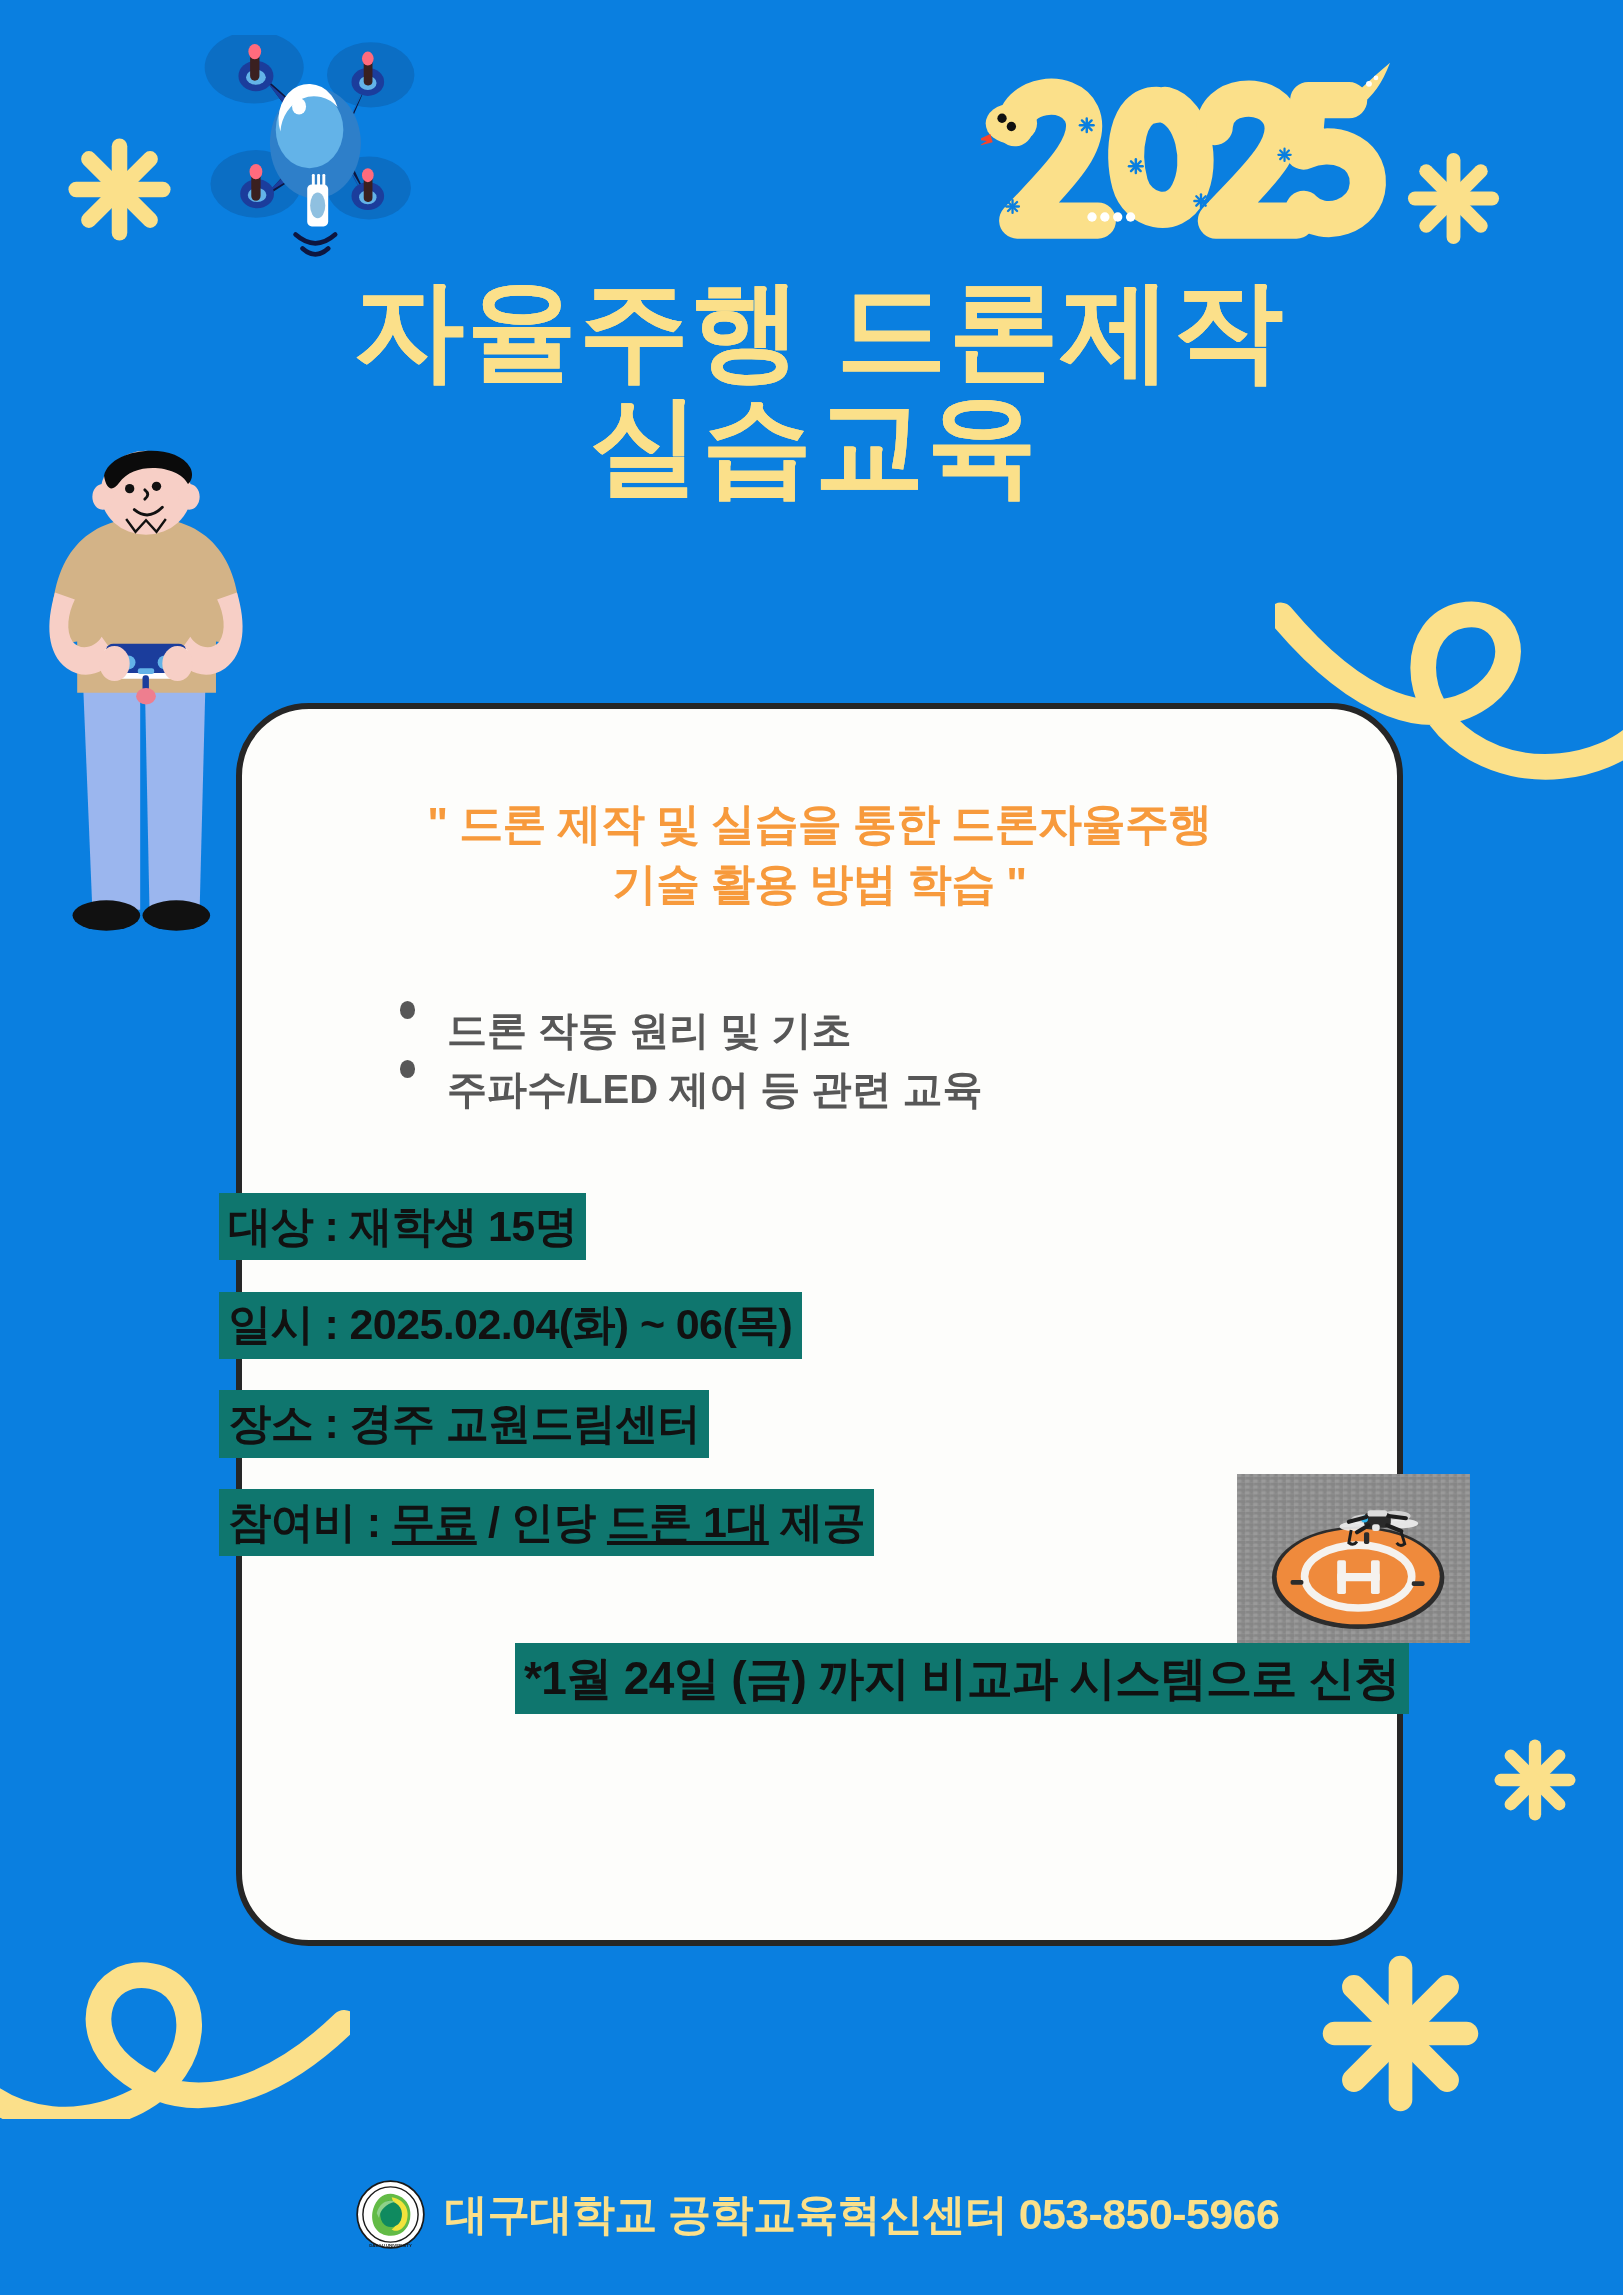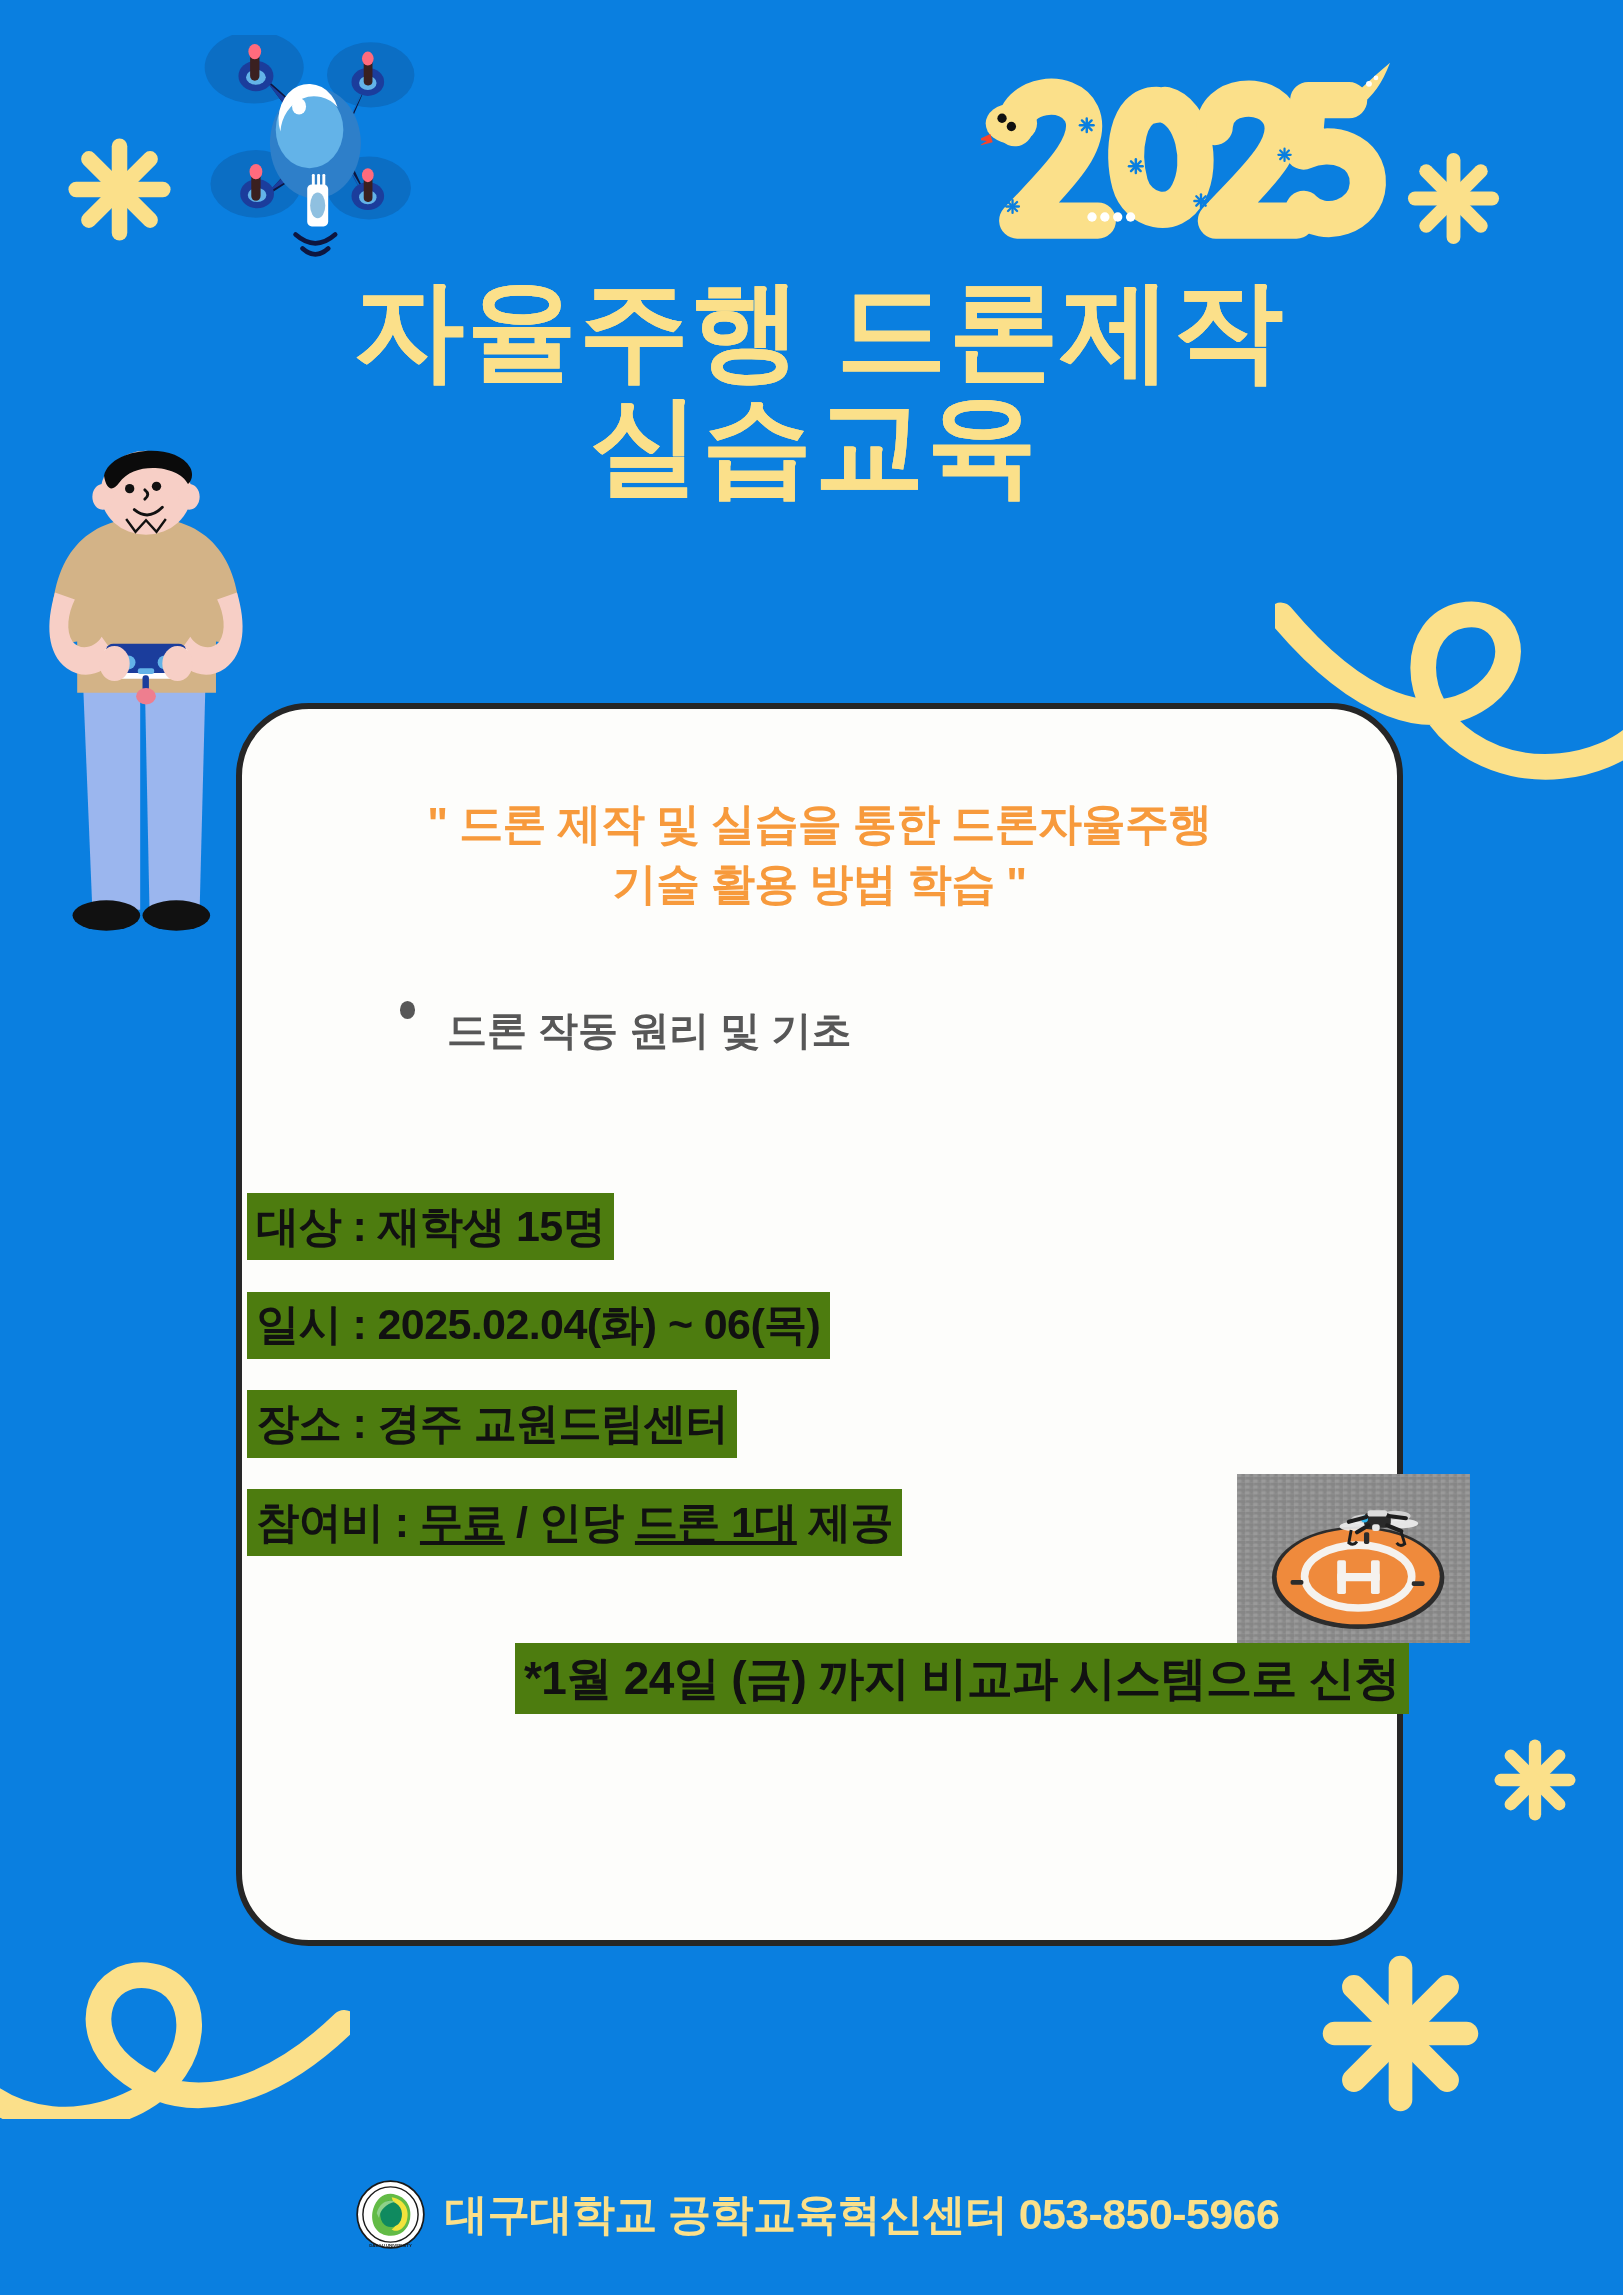--- a/index.html
+++ b/index.html
@@ -81,29 +81,28 @@
     width:15px; height:17.5px; border-radius:50%;
     background:#575757; flex:0 0 auto;
   }
 
   .info-list{
     position:absolute; left:-23px; top:484px; width:1167px;
   }
   .info-row{ margin-bottom:31.5px; padding-left:0; }
   .hl{
     display:inline-block;
-    background:#4d7c0f;
+    background:#0f766e;
     color:#111;
     font-weight:900;
     font-size:43px;
     line-height:1.32;
     padding:4.7px 9.3px 5.8px 9.3px;
     letter-spacing:-0.6px;
     white-space:nowrap;
-    margin-left:28px;
   }
   .hl u{ text-decoration:underline; text-underline-offset:3.5px; text-decoration-thickness:4.1px; }
 
   .notice{
     position:absolute; left:-35px; top:934px; width:1202px;text-align:right;
   }
   .notice .hl{ font-size:46px; }
 
   
   .photo{
@@ -347,20 +346,24 @@
 
     <div class="quote">
       <div>" 드론 제작 및 실습을 통한 드론자율주행</div>
       <div>기술 활용 방법 학습 "</div>
     </div>
 
     <div class="bullets">
       <div class="bl">
         <span class="dot"></span>
         <span>드론 작동 원리 및 기초</span>
+      </div>
+      <div class="bl">
+        <span class="dot"></span>
+        <span>주파수/LED 제어 등 관련 교육</span>
       </div>
     </div>
 
     <div class="info-list">
       <div class="info-row">
         <span class="hl">대상 : 재학생 15명</span>
       </div>
       <div class="info-row">
         <span class="hl">일시 : 2025.02.04(화) ~ 06(목)</span>
       </div>

